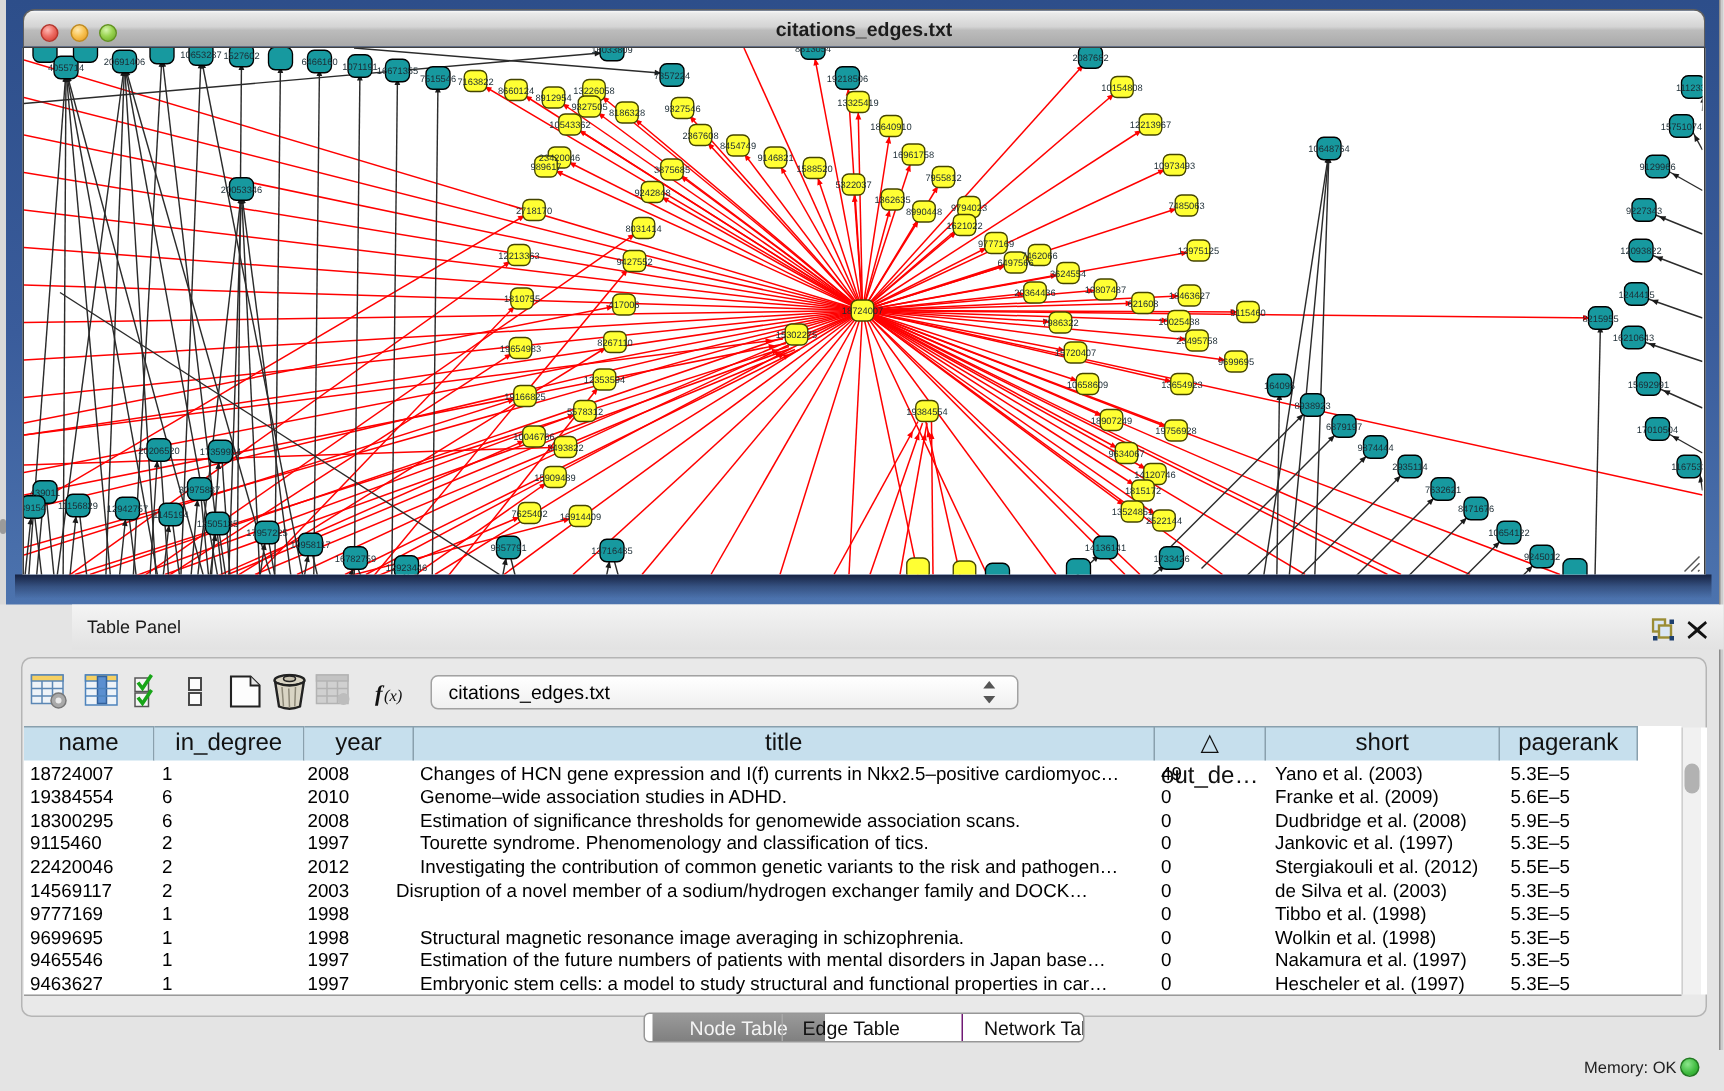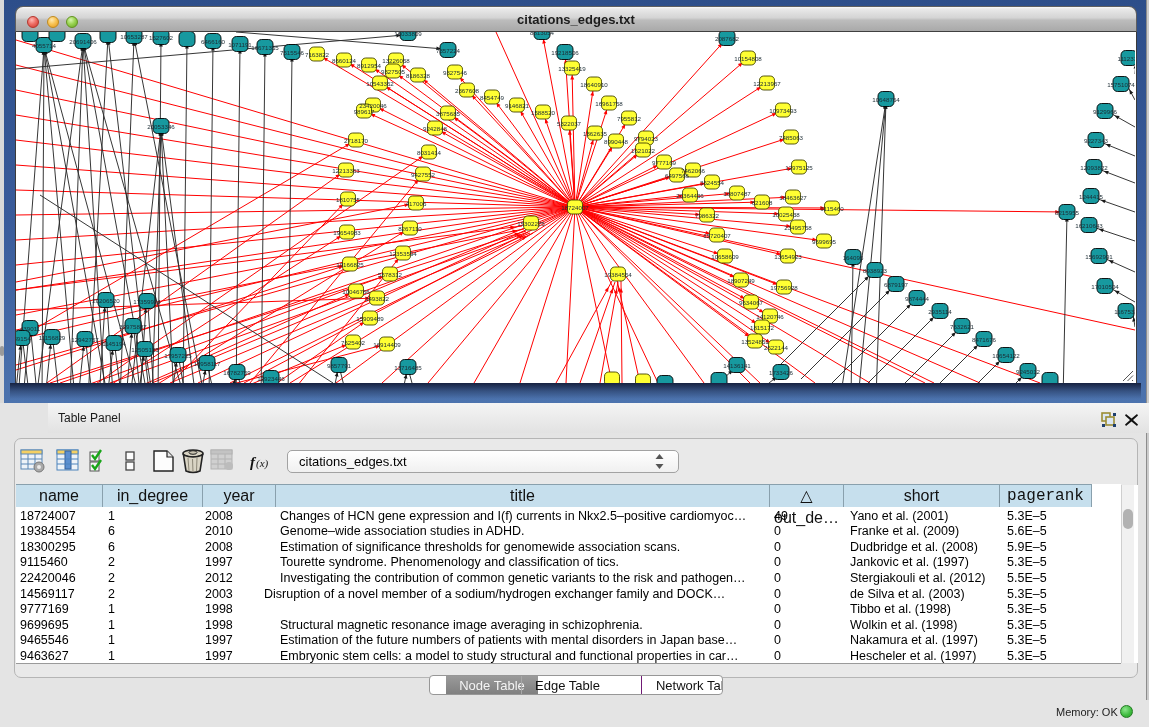--- a/index.html
+++ b/index.html
@@ -758,28 +758,28 @@
     <path d="M4.5 15 L8.5 10 L0.5 10 Z" fill="#555"></path>
   </svg>
 </div>
 <div id="tablebg"></div>
 <div class="hdrcell" style="left:16px;width:87px;">name</div>
 <div class="hdrcell" style="left:103px;width:100px;">in_degree</div>
 <div class="hdrcell" style="left:203px;width:73px;">year</div>
 <div class="hdrcell" style="left:276px;width:494px;">title</div>
 <div class="hdrcell" style="left:770px;width:74px;">△ out_de…</div>
 <div class="hdrcell" style="left:844px;width:156px;">short</div>
-<div class="hdrcell" style="left:1000px;width:92px;font-family:Liberation Mono, monospace;">pagerank</div>
+<div class="hdrcell" style="left:1000px;width:92px;">pagerank</div>
 <div class="row" style="top:507.5px;">
     <span style="left:20px">18724007</span>
     <span style="left:108px">1</span>
     <span style="left:205px">2008</span>
     <span style="left:280px">Changes of HCN gene expression and I(f) currents in Nkx2.5–positive cardiomyoc…</span>
     <span style="left:774px">49</span>
-    <span style="left:850px">Yano et al. (2001)</span>
+    <span style="left:850px">Yano et al. (2003)</span>
     <span style="left:1007px">5.3E–5</span>
   </div>
 <div class="row" style="top:523.1px;">
     <span style="left:20px">19384554</span>
     <span style="left:108px">6</span>
     <span style="left:205px">2010</span>
     <span style="left:280px">Genome–wide association studies in ADHD.</span>
     <span style="left:774px">0</span>
     <span style="left:850px">Franke et al. (2009)</span>
     <span style="left:1007px">5.6E–5</span>
@@ -853,18 +853,18 @@
     <span style="left:280px">Embryonic stem cells: a model to study structural and functional properties in car…</span>
     <span style="left:774px">0</span>
     <span style="left:850px">Hescheler et al. (1997)</span>
     <span style="left:1007px">5.3E–5</span>
   </div>
 <div style="position:absolute;left:1121px;top:485px;width:13px;height:178px;background:#f1f1f1;border-left:1px solid #cfcfcf;"></div>
 <div style="position:absolute;left:1134px;top:485px;width:4px;height:178px;background:#ffffff;"></div>
 <div style="position:absolute;left:1122.5px;top:509px;width:10px;height:20px;background:#b2b2b2;border-radius:5px;"></div>
 <div style="position:absolute;left:16px;top:663px;width:1105px;height:1px;background:#9a9a9a;"></div>
 <div id="tabbar">
-  <div class="seg" style="left:16px;width:92px;background:linear-gradient(180deg,#9a9a9a,#7d7d7d);color:#f4f4f4;">Node Table</div>
+  <div class="seg" style="left:5px;width:115px;background:linear-gradient(180deg,#9a9a9a,#7d7d7d);color:#f4f4f4;">Node Table</div>
   <div class="seg" style="left:91px;width:92px;border-left:1px solid #a8a8a8;">Edge Table</div>
   <div class="seg" style="left:183px;width:111px;border-left:1px solid #701a75;margin-left:28px;">Network Table</div>
 </div>
 <div id="memory">Memory: OK</div>
 <div id="memdot"></div>
 
 </body></html>

